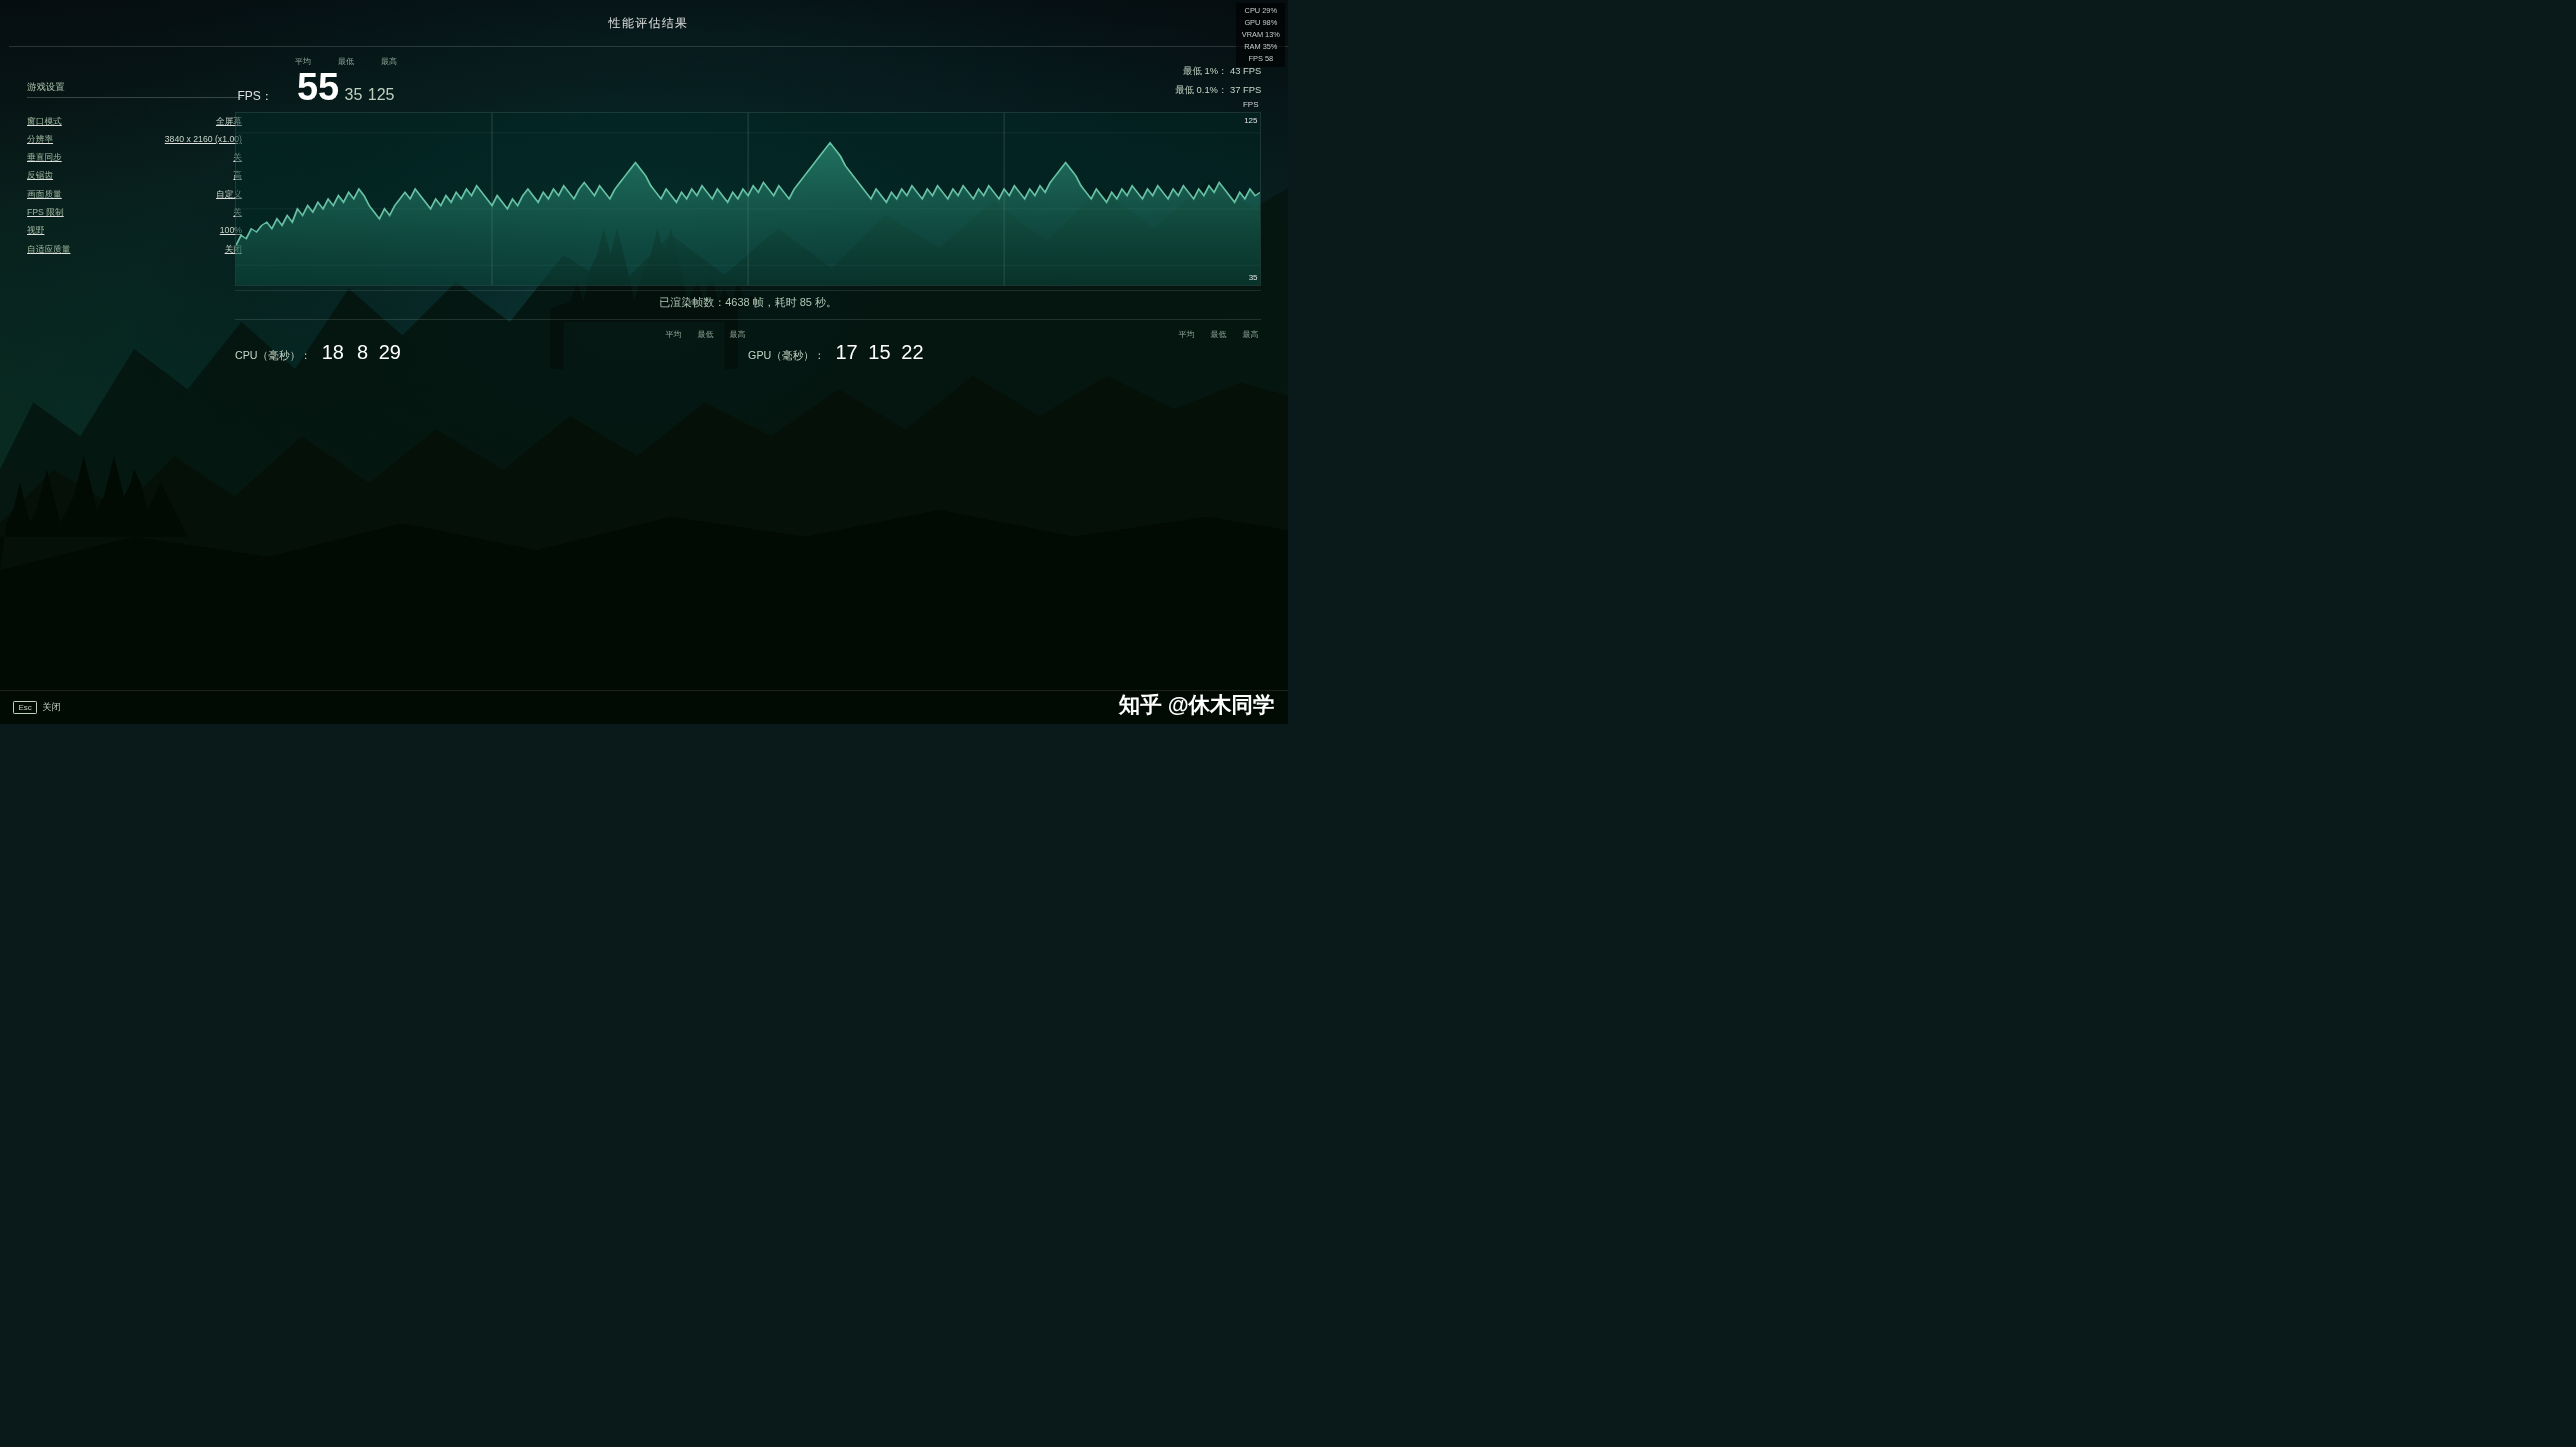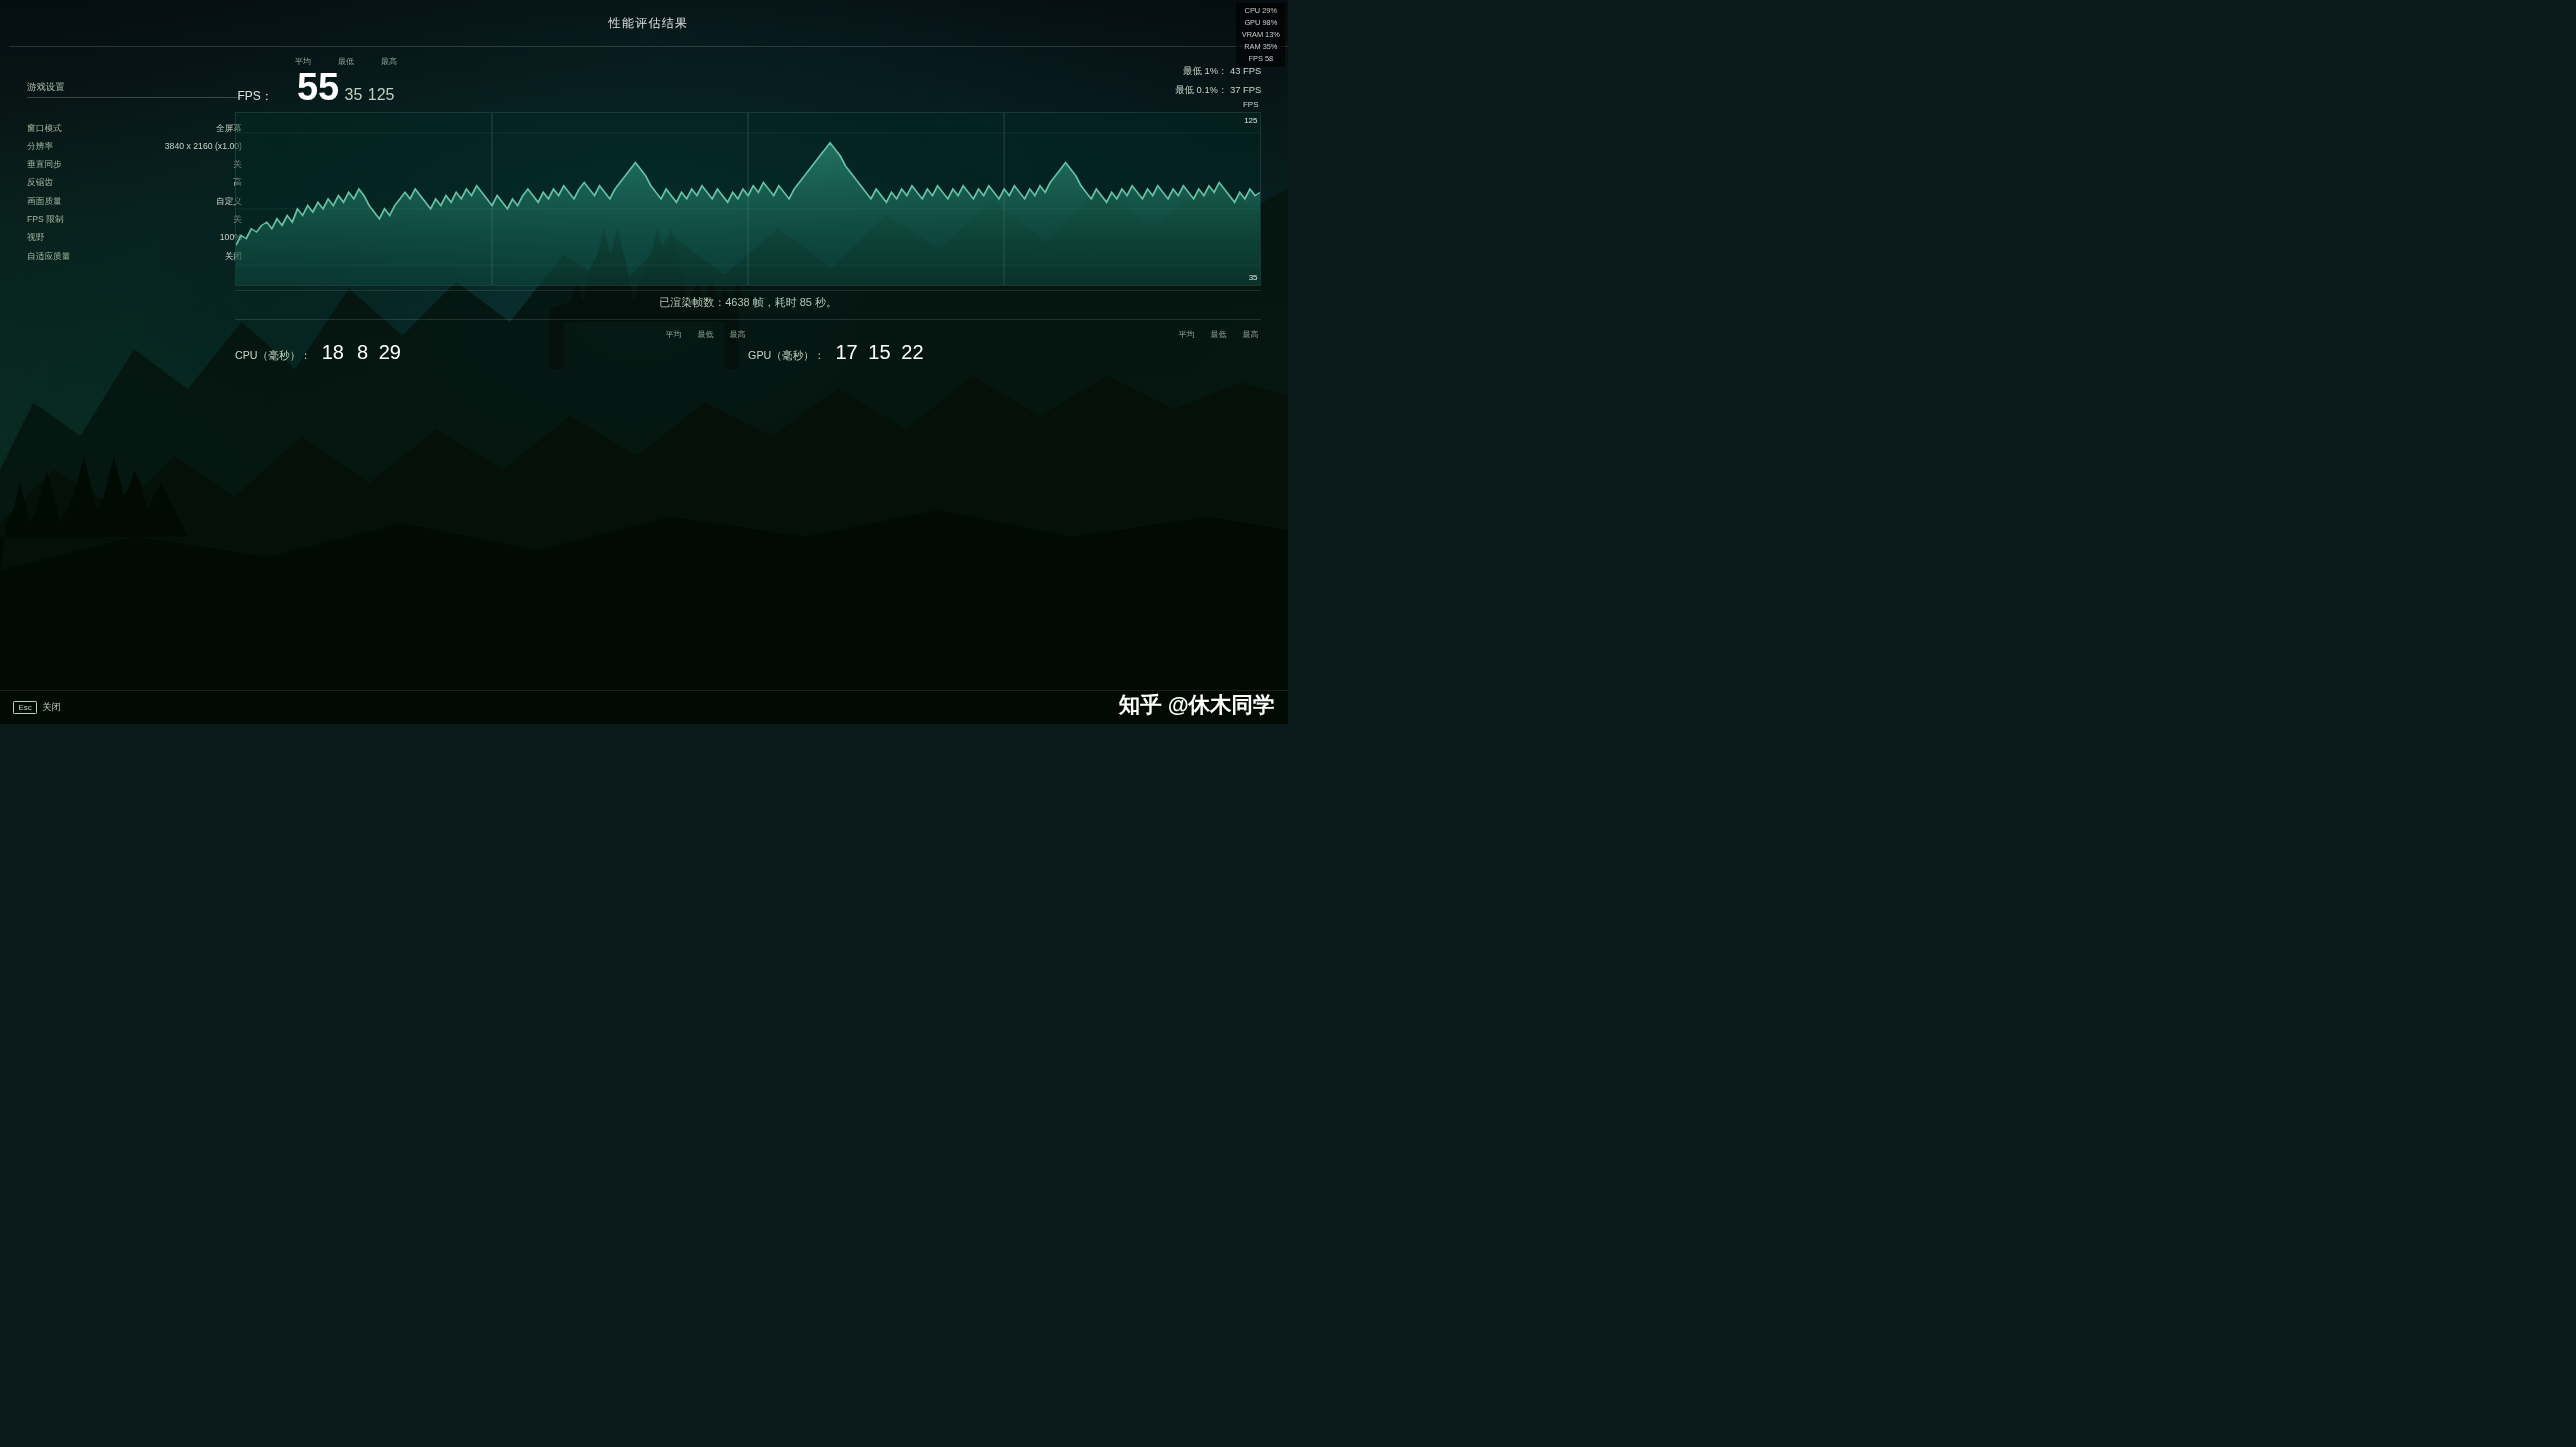--- a/index.html
+++ b/index.html
@@ -100,21 +100,22 @@
       font-size: 8.7px;
       color: #d0d8d0;
       line-height: 1.9;
     }
 
     .game-settings {
       margin-top: 34px;
     }
 
     .settings-table {
-      margin-top: 21px;
+      margin-top: 14px;
+      text-decoration: underline;
     }
 
     .settings-row {
       display: flex;
       justify-content: space-between;
       font-size: 8.7px;
       color: #c8d4c8;
       line-height: 2.1;
     }
 

